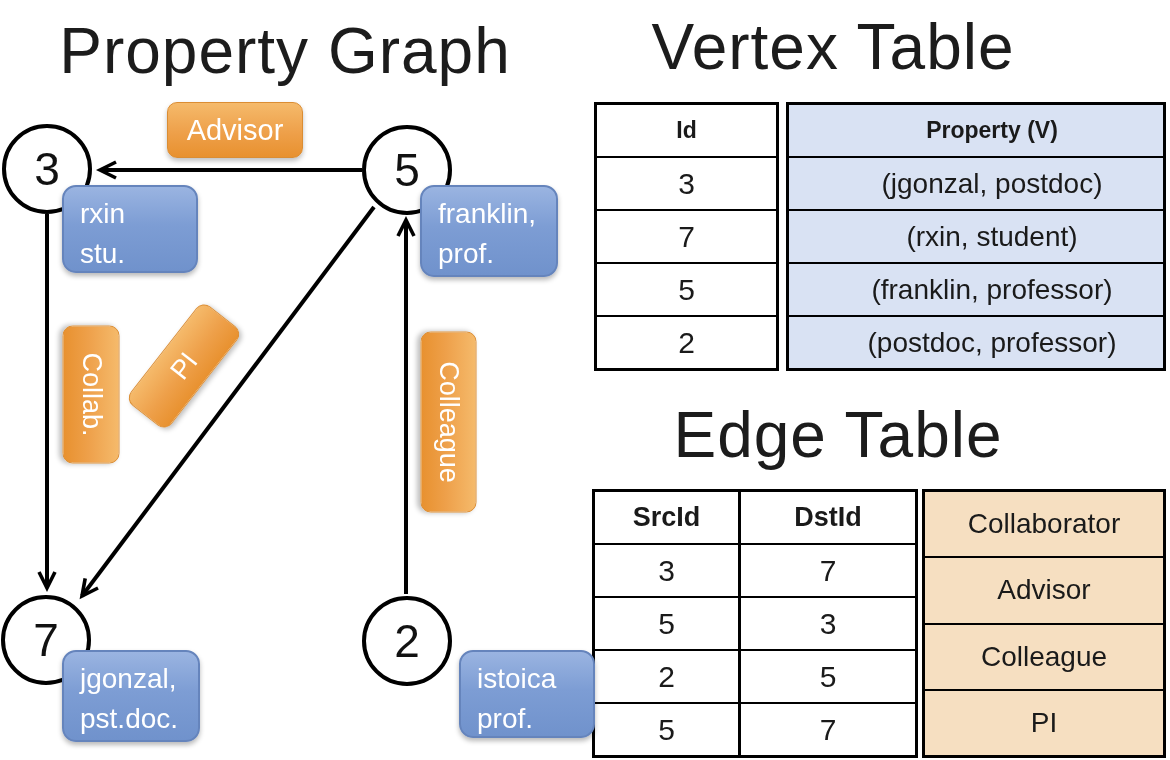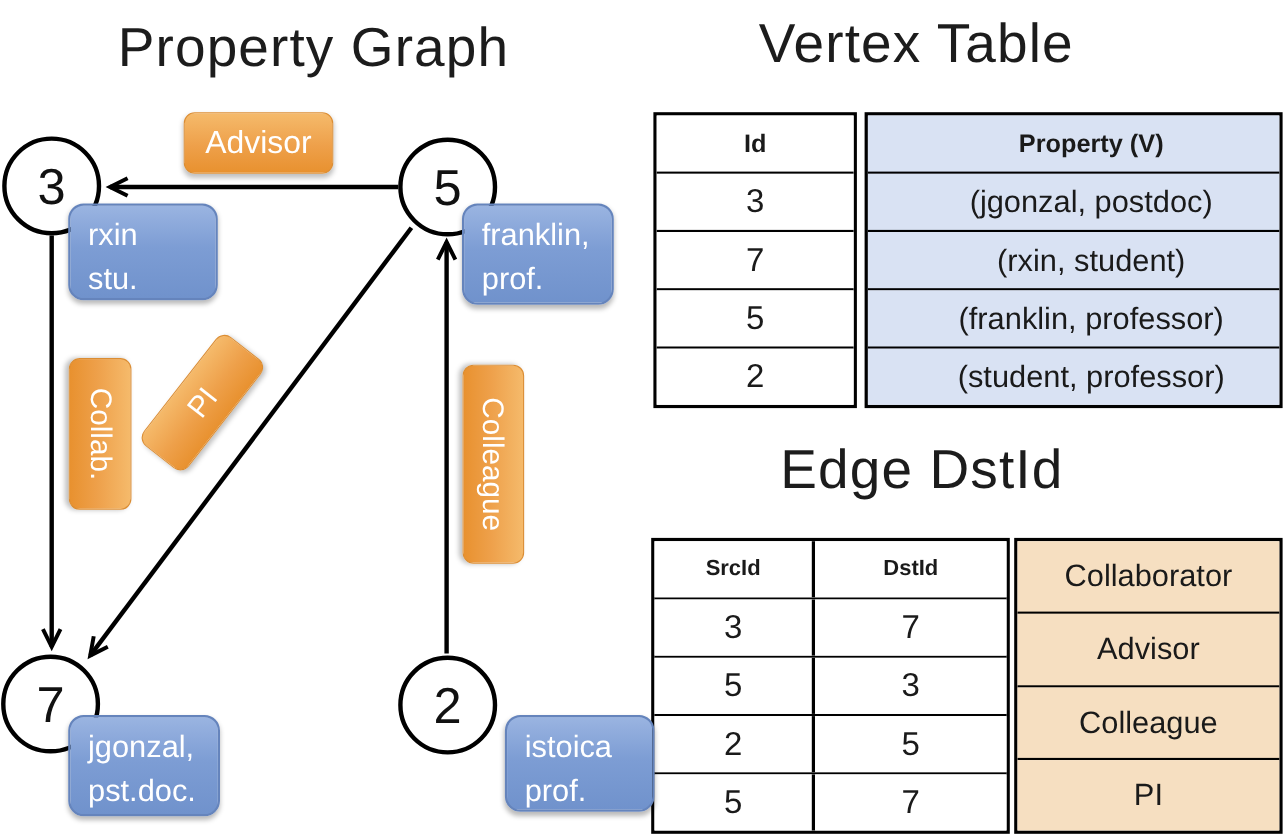--- a/index.html
+++ b/index.html
@@ -2,21 +2,21 @@
 <html><head>
 <meta charset="utf-8">
 <style>
   html,body{margin:0;padding:0;background:#ffffff;}
   .slide{
     position:relative;width:1170px;height:760px;background:#ffffff;overflow:hidden;
     font-family:"Liberation Sans",sans-serif;color:#1a1a1a;
   }
   .big-title{
     position:absolute;margin:0;font-weight:400;color:#1c1c1c;
-    font-size:50px;letter-spacing:1px;text-align:center;white-space:nowrap;
+    font-size:64px;letter-spacing:1px;text-align:center;white-space:nowrap;
   }
   #graph-title{left:0;top:14px;width:570px;}
   #vertex-title{left:558px;top:10px;width:550px;}
   #edge-title{left:560px;top:398px;width:556px;}
 
   
   #edge-svg{position:absolute;left:0;top:0;width:580px;height:760px;}
   .circle-node{
     position:absolute;width:90px;height:90px;border:4px solid #000;border-radius:50%;
     background:#fff;display:flex;align-items:center;justify-content:center;
@@ -68,30 +68,30 @@
   #et-prop-col{left:922px;top:489px;width:244px;height:269px;}
 
   .split-row{box-sizing:border-box;flex:1;display:flex;border-bottom:2px solid #000;}
   .split-row:last-child{border-bottom:none;}
   .split-row .cell-a,.split-row .cell-b{
     box-sizing:border-box;display:flex;align-items:center;justify-content:center;
     font-size:30px;background:#fff;
   }
   .split-row .cell-a{width:146px;border-right:3px solid #000;}
   .split-row .cell-b{flex:1;}
-  .split-row .hdr-cell{font-weight:bold;font-size:20px;}
+  .split-row .hdr-cell{font-weight:bold;font-size:27px;}
 </style>
 </head>
 <body>
 
 <div class="slide">
 
   <h1 class="big-title" id="graph-title">Property Graph</h1>
   <h1 class="big-title" id="vertex-title">Vertex Table</h1>
-  <h1 class="big-title" id="edge-title">Edge DstId</h1>
+  <h1 class="big-title" id="edge-title">Edge Table</h1>
 
   <svg id="edge-svg" viewBox="0 0 580 760">
     <defs>
       <marker id="arrow" markerUnits="userSpaceOnUse" markerWidth="26" markerHeight="26" refX="20" refY="12" orient="auto">
         <path d="M4,4 L20,12 L4,20" fill="none" stroke="#000" stroke-width="3.6"></path>
       </marker>
     </defs>
     <line x1="362" y1="170" x2="100" y2="170" stroke="#000" stroke-width="4" marker-end="url(#arrow)"></line>
     <line x1="47" y1="214" x2="47" y2="588" stroke="#000" stroke-width="4" marker-end="url(#arrow)"></line>
     <line x1="374" y1="207" x2="82" y2="596" stroke="#000" stroke-width="4" marker-end="url(#arrow)"></line>
@@ -138,21 +138,21 @@
     <div class="tbl-cell num">3</div>
     <div class="tbl-cell num">7</div>
     <div class="tbl-cell num">5</div>
     <div class="tbl-cell num">2</div>
   </div>
   <div class="tbl-col" id="vt-prop-col">
     <div class="tbl-cell hdr blue-cell">Property (V)</div>
     <div class="tbl-cell blue-cell">(jgonzal, postdoc)</div>
     <div class="tbl-cell blue-cell">(rxin, student)</div>
     <div class="tbl-cell blue-cell">(franklin, professor)</div>
-    <div class="tbl-cell blue-cell">(student, professor)</div>
+    <div class="tbl-cell blue-cell">(postdoc, professor)</div>
   </div>
 
   <div class="tbl-col" id="et-left-col">
     <div class="split-row">
       <div class="cell-a hdr-cell">SrcId</div>
       <div class="cell-b hdr-cell">DstId</div>
     </div>
     <div class="split-row">
       <div class="cell-a">3</div>
       <div class="cell-b">7</div>

